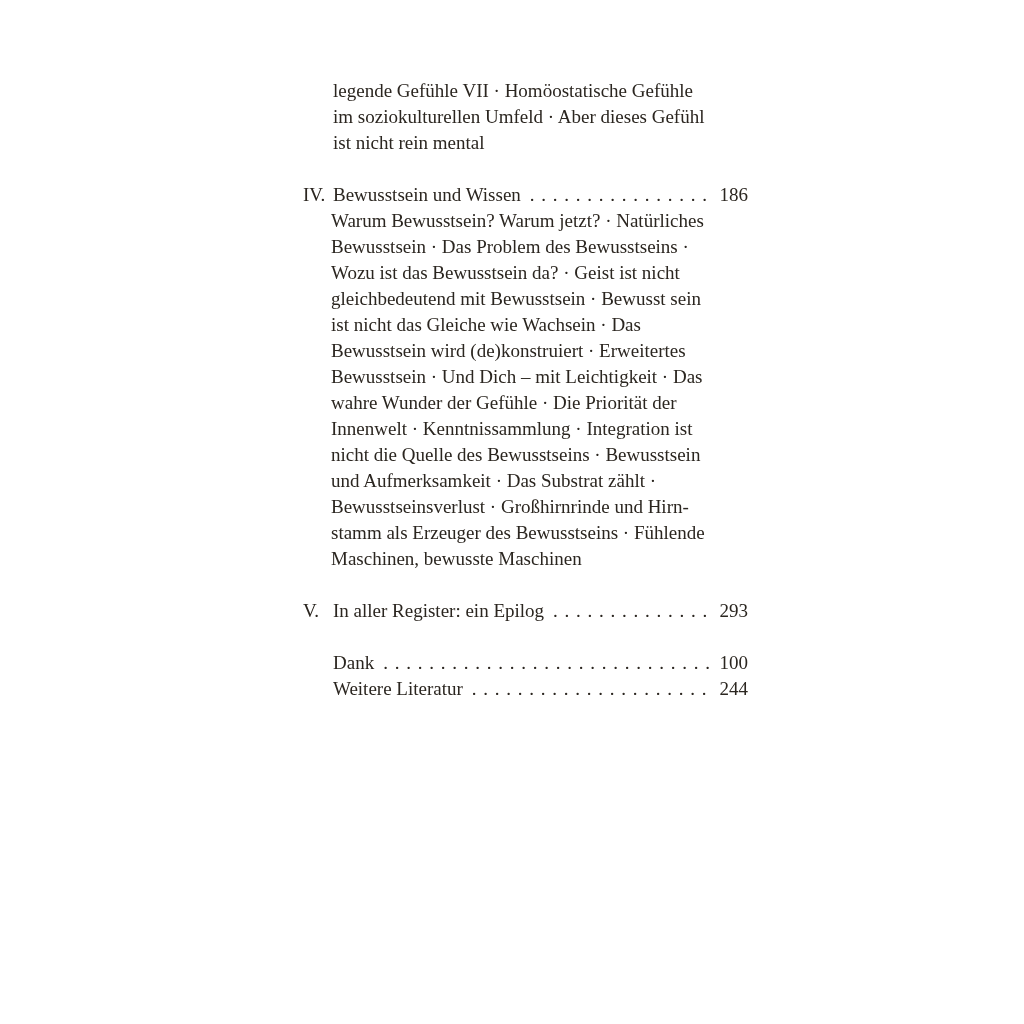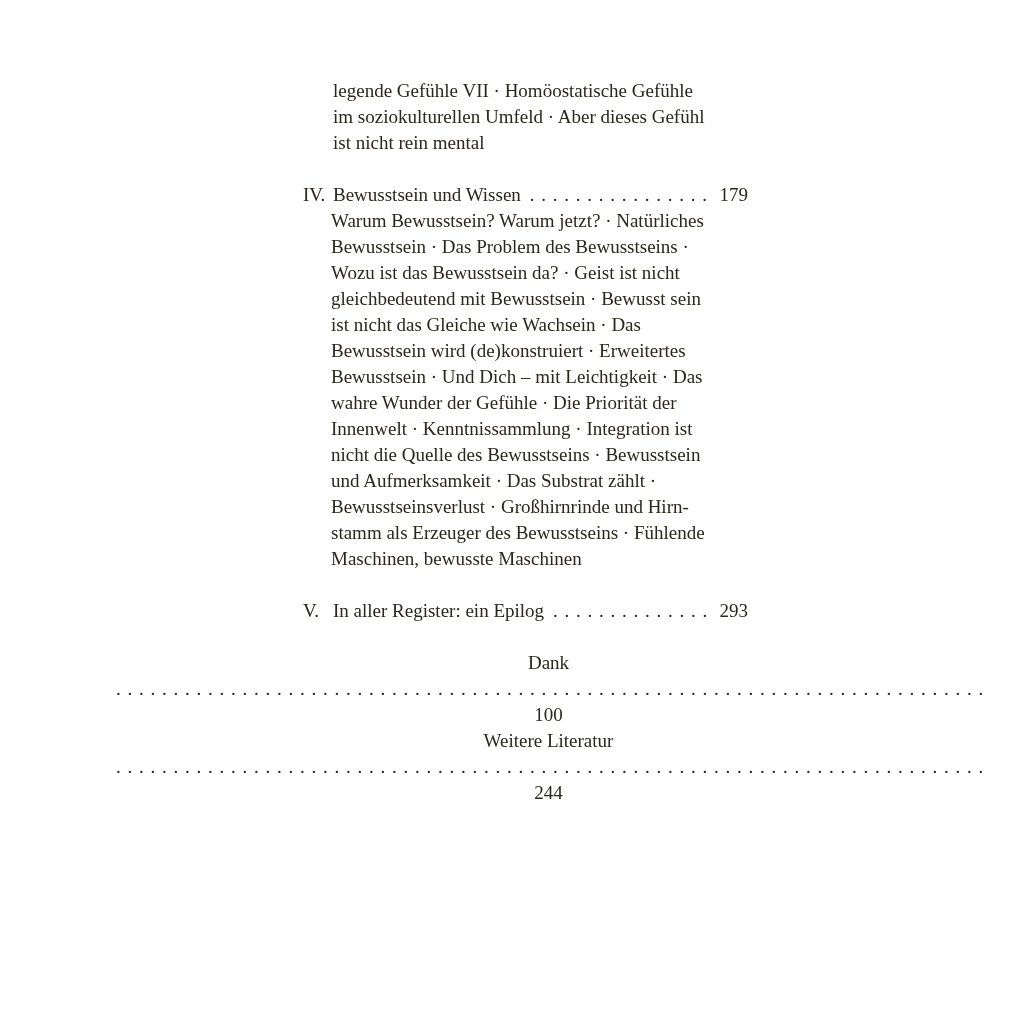--- a/index.html
+++ b/index.html
@@ -59,40 +59,39 @@
     flex: 0 0 auto;
     text-align: right;
   }
   .entry-desc {
     margin-left: 28px;
     white-space: pre-line;
   }
   .back-line {
     display: flex;
     align-items: center;
-    margin-left: 46px;
-    flex-direction: column;
+    margin-left: 30px;
   }
 </style>
 </head>
 <body>
 
 <div class="page">
   <div class="toc">
 
     <div class="block continuation">legende Gefühle VII · Homöostatische Gefühle
 im soziokulturellen Umfeld · Aber dieses Gefühl
 ist nicht rein mental</div>
 
     <div class="block">
       <div class="entry-head">
         <span class="numeral">IV.</span>
         <span class="title-italic">Bewusstsein und Wissen</span>
         <span class="leader"></span>
-        <span class="page-num">179</span>
+        <span class="page-num">186</span>
       </div>
       <div class="entry-desc">Warum Bewusstsein? Warum jetzt? · Natürliches
 Bewusstsein · Das Problem des Bewusstseins ·
 Wozu ist das Bewusstsein da? · Geist ist nicht
 gleichbedeutend mit Bewusstsein · Bewusst sein
 ist nicht das Gleiche wie Wachsein · Das
 Bewusstsein wird (de)konstruiert · Erweitertes
 Bewusstsein · Und Dich – mit Leichtigkeit · Das
 wahre Wunder der Gefühle · Die Priorität der
 Innenwelt · Kenntnissammlung · Integration ist

